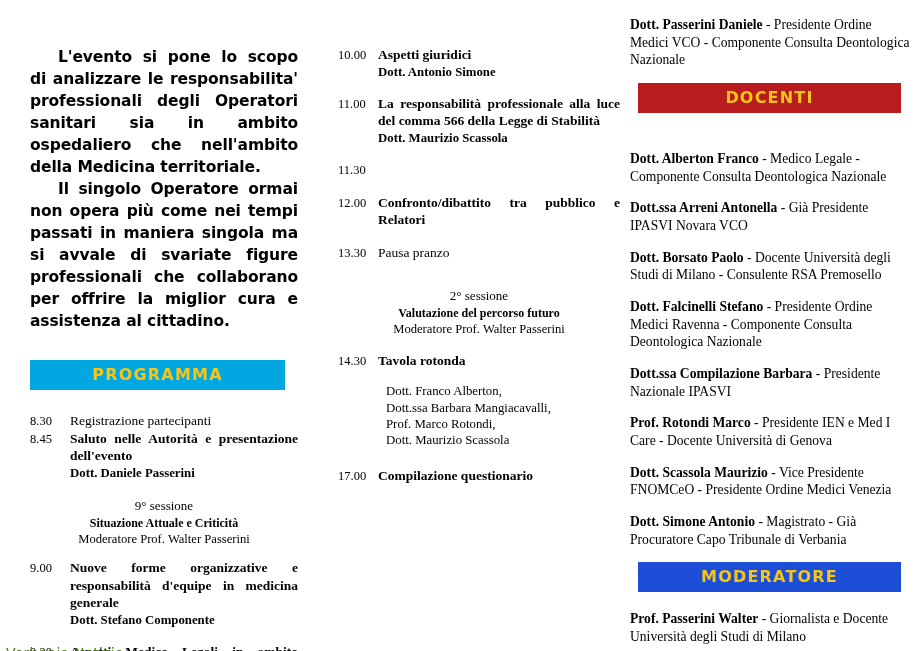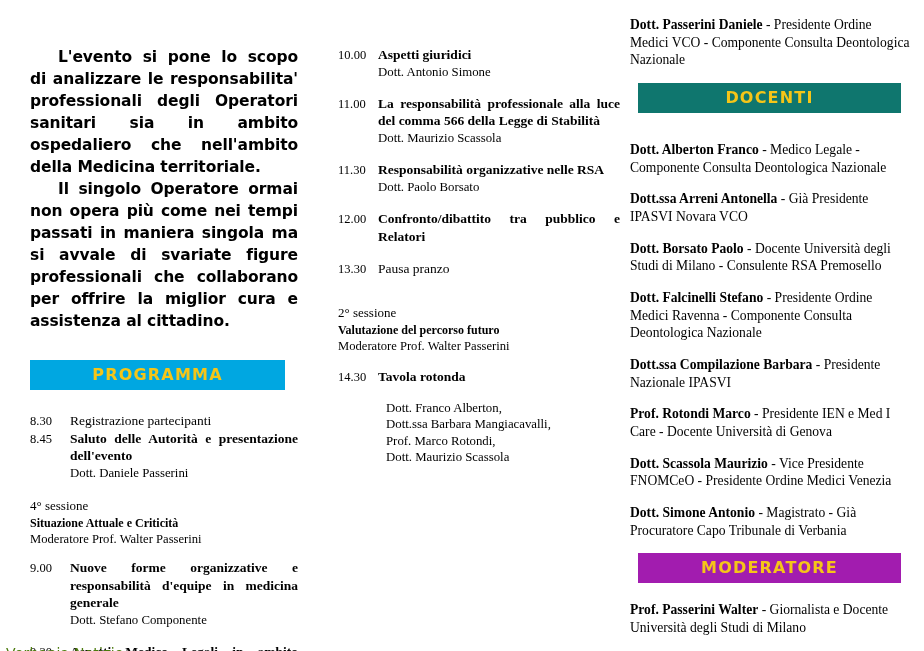--- a/index.html
+++ b/index.html
@@ -61,26 +61,26 @@
     color: #f5c518;
     padding: 5px 0 6px 0;
   }
   .banner-programma {
     background: #00a7e1;
     margin: 28px 0 0 5px;
     width: 255px;
     margin-left: 0px;
   }
   .banner-docenti {
-    background: #0f766e;
+    background: #b91c1c;
     width: 263px;
-    margin: 12px 0 4px 8px;
+    margin: 12px 0 13px 8px;
   }
   .banner-moderatore {
-    background: #a21caf;
+    background: #1d4ed8;
     width: 263px;
     margin: 14px 0 0 8px;
   }
 
   
   .sched {
     margin-top: 22px;
   }
   .row {
     display: flex;
@@ -105,30 +105,30 @@
     font-weight: bold;
     line-height: 1.30;
     text-align: justify;
     text-align-last: left;
   }
   .title.j {
     text-align: justify;
   }
   .speaker {
     font-size: 12.8px;
-    font-weight: normal;
+    font-weight: bold;
     line-height: 1.28;
   }
   .plain .title {
     font-weight: normal;
   }
 
   
   .session {
-    text-align: left;
+    text-align: center;
     margin: 16px 0 12px 0;
   }
   .session .num {
     font-size: 13px;
     line-height: 1.35;
   }
   .session .name {
     font-size: 12px;
     font-weight: bold;
     line-height: 1.35;
@@ -191,29 +191,29 @@
       <div class="row plain">
         <div class="time">8.30</div>
         <div class="body">
           <div class="title" style="font-weight:normal">Registrazione partecipanti</div>
         </div>
       </div>
 
       <div class="row">
         <div class="time">8.45</div>
         <div class="body">
-          <div class="title j">Saluto delle Autorità e presentazione dell'evento</div>
+          <div class="title j">Saluto nelle Autorità e presentazione dell'evento</div>
           <div class="speaker">Dott. Daniele Passerini</div>
         </div>
       </div>
 
     </div>
 
     <div class="session">
-      <div class="num">4° sessione</div>
+      <div class="num">9° sessione</div>
       <div class="name">Situazione Attuale e Criticità</div>
       <div class="mod">Moderatore Prof. Walter Passerini</div>
     </div>
 
     <div>
 
       <div class="row">
         <div class="time">9.00</div>
         <div class="body">
           <div class="title j">Nuove forme organizzative e responsabilità d'equipe in medicina generale</div>
@@ -248,24 +248,20 @@
       <div class="row gap">
         <div class="time">11.00</div>
         <div class="body">
           <div class="title">La responsabilità professionale alla luce del comma 566 della Legge di Stabilità</div>
           <div class="speaker">Dott. Maurizio Scassola</div>
         </div>
       </div>
 
       <div class="row gap">
         <div class="time">11.30</div>
-        <div class="body">
-          <div class="title">Responsabilità organizzative nelle RSA</div>
-          <div class="speaker">Dott. Paolo Borsato</div>
-        </div>
       </div>
 
       <div class="row gap">
         <div class="time">12.00</div>
         <div class="body">
           <div class="title">Confronto/dibattito tra pubblico e Relatori</div>
         </div>
       </div>
 
       <div class="row gap">
@@ -290,20 +286,26 @@
       </div>
     </div>
 
     <div class="mid-names">
       <div>Dott. Franco Alberton,</div>
       <div>Dott.ssa Barbara Mangiacavalli,</div>
       <div>Prof. Marco Rotondi,</div>
       <div>Dott. Maurizio Scassola</div>
     </div>
 
+    <div class="row" style="margin-top:18px">
+      <div class="time">17.00</div>
+      <div class="body">
+        <div class="title">Compilazione questionario</div>
+      </div>
+    </div>
 
   </div>
 
   <div class="col col-right">
 
     <div class="people">
       <div class="person">
         <span class="nm">Dott. Passerini Daniele</span><span class="ro"> -  Presidente Ordine Medici VCO - Componente Consulta Deontologica Nazionale</span>
       </div>
     </div>

